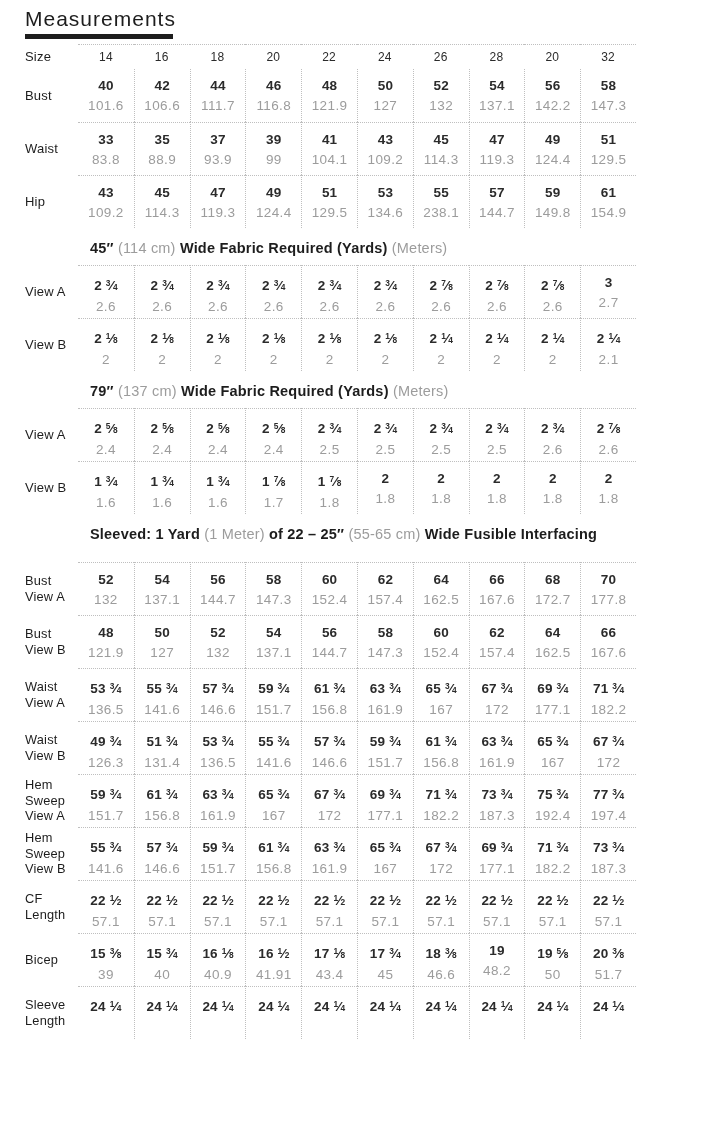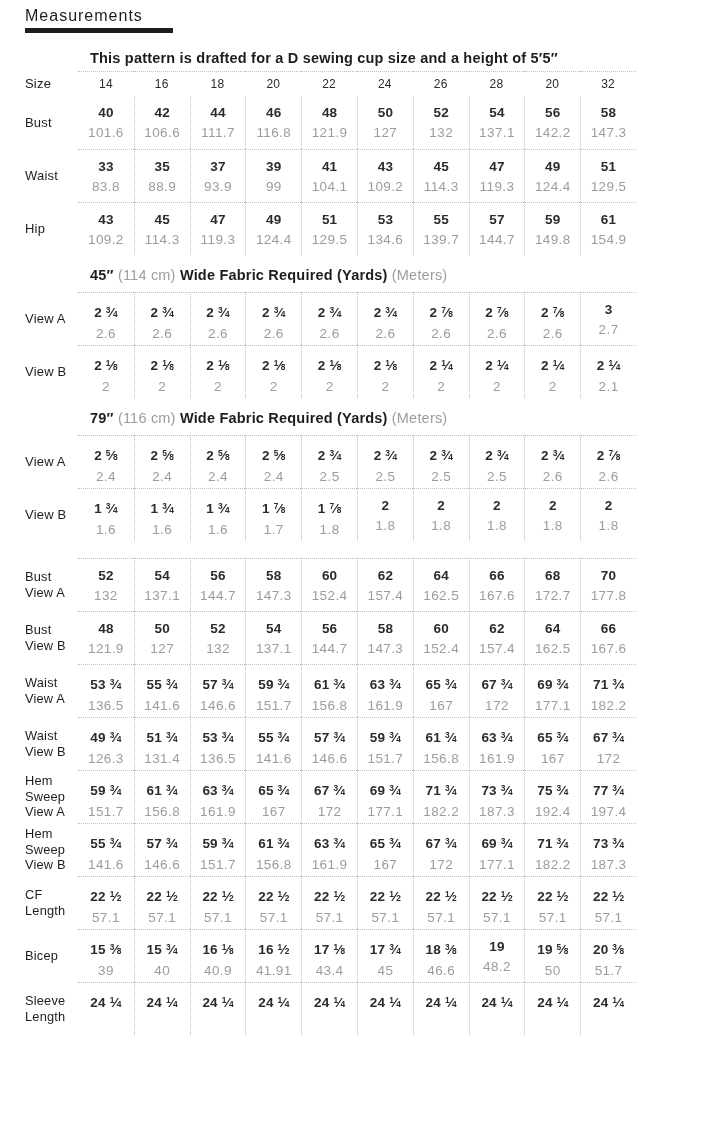--- a/index.html
+++ b/index.html
@@ -9,21 +9,21 @@
     background:#fff;
     overflow:hidden;
     font-family:"Liberation Sans","DejaVu Sans",sans-serif;
     color:var(--ink,#2b2b2b);
     letter-spacing:.2px;
     box-sizing:border-box;
   }
   
   .hdr{padding:7px 0 0 25px;}
   .hdr h1{
-    margin:0;font-size:16px;font-weight:500;letter-spacing:1px;color:var(--ink-strong,#1d1d1d);
+    margin:0;font-size:21px;font-weight:500;letter-spacing:1px;color:var(--ink-strong,#1d1d1d);
   }
   .rule{width:148px;height:5px;background:var(--ink-strong,#1d1d1d);margin-top:3px;}
   
   .intro{margin:17px 0 0 90px;font-size:14.5px;font-weight:600;color:var(--ink-strong,#1d1d1d);}
   .sec{margin:14px 0 0 90px;font-size:14.5px;font-weight:600;color:var(--ink-strong,#1d1d1d);}
   .note{margin:0 0 0 90px;font-size:14.5px;font-weight:600;line-height:22px;color:var(--ink-strong,#1d1d1d);}
   .notes{margin-top:9px;}
   .seg.muted{color:var(--muted,#9c9c9c);font-weight:500;}
   
   .tbl{margin-left:25px;}
@@ -55,21 +55,20 @@
 </head>
 <body>
 
 <div class="page" style="--ink-strong: #1d1d1d; --ink: #2b2b2b; --muted: #9c9c9c; --dot: #bfbfbf;">
 
   <div class="hdr">
     <h1>Measurements</h1>
     <div class="rule"></div>
   </div>
 
-  <p class="intro">This pattern is drafted for a D sewing cup size and a height of 5′5″</p>
 
   <div class="tbl sp-body-tbl">
       <div class="row topline">
         <div class="lbl">Size</div>
         <div class="scell">14</div>
         <div class="scell">16</div>
         <div class="scell">18</div>
         <div class="scell">20</div>
         <div class="scell">22</div>
         <div class="scell">24</div>
@@ -191,21 +190,21 @@
         <div class="cell sepv">
           <div class="in">51</div>
           <div class="cm">129.5</div>
         </div>
         <div class="cell sepv">
           <div class="in">53</div>
           <div class="cm">134.6</div>
         </div>
         <div class="cell sepv">
           <div class="in">55</div>
-          <div class="cm">139.7</div>
+          <div class="cm">238.1</div>
         </div>
         <div class="cell sepv">
           <div class="in">57</div>
           <div class="cm">144.7</div>
         </div>
         <div class="cell sepv">
           <div class="in">59</div>
           <div class="cm">149.8</div>
         </div>
         <div class="cell sepv">
@@ -302,21 +301,21 @@
           <div class="in">2 <span class="fr"><sup>1</sup>⁄<sub>4</sub></span></div>
           <div class="cm">2</div>
         </div>
         <div class="cell sepv">
           <div class="in">2 <span class="fr"><sup>1</sup>⁄<sub>4</sub></span></div>
           <div class="cm">2.1</div>
         </div>
       </div>
     </div>
 
-  <h2 class="sec sp-fab-sec"><span class="seg">79″ </span><span class="seg muted">(116 cm) </span><span class="seg">Wide Fabric Required (Yards) </span><span class="seg muted">(Meters)</span></h2>
+  <h2 class="sec sp-fab-sec"><span class="seg">79″ </span><span class="seg muted">(137 cm) </span><span class="seg">Wide Fabric Required (Yards) </span><span class="seg muted">(Meters)</span></h2>
   <div class="tbl sp-fab-tbl">
       <div class="row topline">
         <div class="lbl">
           <span>View A</span>
         </div>
         <div class="cell">
           <div class="in">2 <span class="fr"><sup>5</sup>⁄<sub>8</sub></span></div>
           <div class="cm">2.4</div>
         </div>
         <div class="cell sepv">
@@ -397,20 +396,21 @@
           <div class="cm">1.8</div>
         </div>
         <div class="cell sepv">
           <div class="in">2</div>
           <div class="cm">1.8</div>
         </div>
       </div>
     </div>
 
   <div class="notes">
+    <p class="note"><span class="seg">Sleeved: 1 Yard </span><span class="seg muted">(1 Meter) </span><span class="seg">of 22 – 25″ </span><span class="seg muted">(55-65 cm) </span><span class="seg">Wide Fusible Interfacing</span></p>
   </div>
 
   <div class="tbl finished sp-fin-tbl">
       <div class="row topline">
         <div class="lbl">
           <span>Bust</span>
           <span>View A</span>
         </div>
         <div class="cell">
           <div class="in">52</div>

